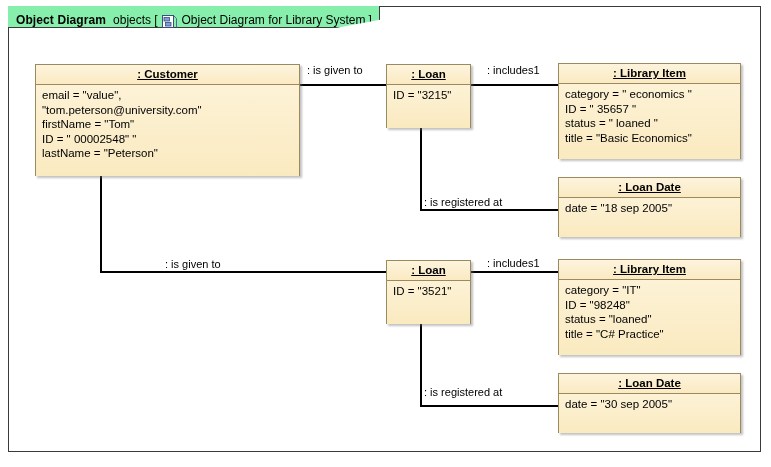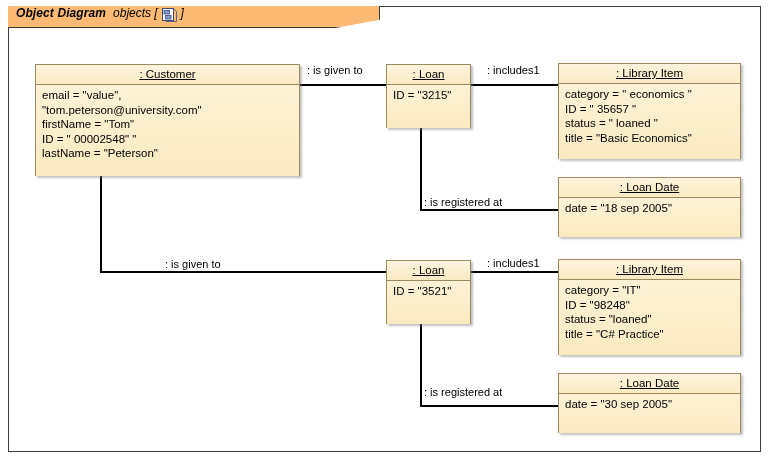--- a/index.html
+++ b/index.html
@@ -32,31 +32,30 @@
     box-sizing: border-box;
   }
   .frame-tab {
     position: absolute;
     left: 8px;
     top: 6px;
     height: 22px;
     border: 1px solid #3a3a3a;
     border-top: none;
     border-left: none;
-    background: #fdba74;
+    background: #86efac;
     box-sizing: border-box;
     display: flex;
-    align-items: flex-start;
+    align-items: flex-end;
     padding: 0 7px 0 8px;
     white-space: nowrap;
     -webkit-clip-path: polygon(0 0, 100% 0, 100% 62%, 88% 100%, 0 100%);
     clip-path: polygon(0 0, 100% 0, 100% 62%, 88% 100%, 0 100%);
     font-size: 12px;
     color: #000000;
-    font-style: italic;
   }
   .frame-tab .kind {
     font-weight: bold;
     font-size: 12px;
     letter-spacing: 0.1px;
   }
   .frame-tab .objects-word {
     margin-left: 7px;
     font-size: 12px;
   }
@@ -87,21 +86,21 @@
     box-sizing: border-box;
     border: 1px solid #9a8a5e;
     background: #fbeecb;
     box-shadow: 2px 2px 2px rgba(120,120,120,0.45);
   }
   .obj-header {
     height: 19px;
     line-height: 19px;
     text-align: center;
     font-size: 11.5px;
-    font-weight: normal;
+    font-weight: bold;
     color: #000000;
     border-bottom: 1px solid #9a8a5e;
     background: linear-gradient(to bottom, #fdf4dd 0%, #fbeac2 100%);
     white-space: nowrap;
     overflow: hidden;
   }
   .obj-header span {
     text-decoration: underline;
   }
   .obj-body {
@@ -146,20 +145,21 @@
     <span class="objects-word">objects</span>
     <span class="bracket">[</span>
     <span class="diagram-icon">
       <svg width="15" height="14" viewBox="0 0 15 14">
         <rect x="0.5" y="0.5" width="11" height="12" fill="#ffffff" stroke="#3b4c82"></rect>
         <rect x="2" y="2.5" width="5.5" height="3.5" fill="#7f9fd4" stroke="#3b4c82" stroke-width="0.8"></rect>
         <rect x="3.5" y="7.5" width="5.5" height="3.5" fill="#7f9fd4" stroke="#3b4c82" stroke-width="0.8"></rect>
         <path d="M11.5 0.5 L14.5 3.5 L14.5 13.5 L3.5 13.5" fill="none" stroke="#3b4c82" stroke-width="0.8"></path>
       </svg>
     </span>
+    <span class="diag-name">Object Diagram for Library System</span>
     <span class="bracket-close">]</span>
   </div>
 
   <svg class="link-svg">
     <g stroke="#000000" stroke-width="1.1" fill="none" shape-rendering="crispEdges">
 
       <path d="M300 85 L386 85"></path>
 
       <path d="M471 85 L558 85"></path>
 

